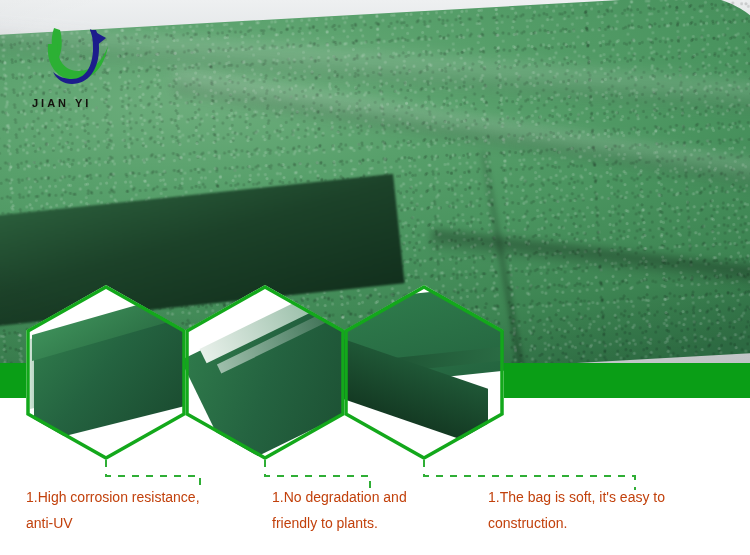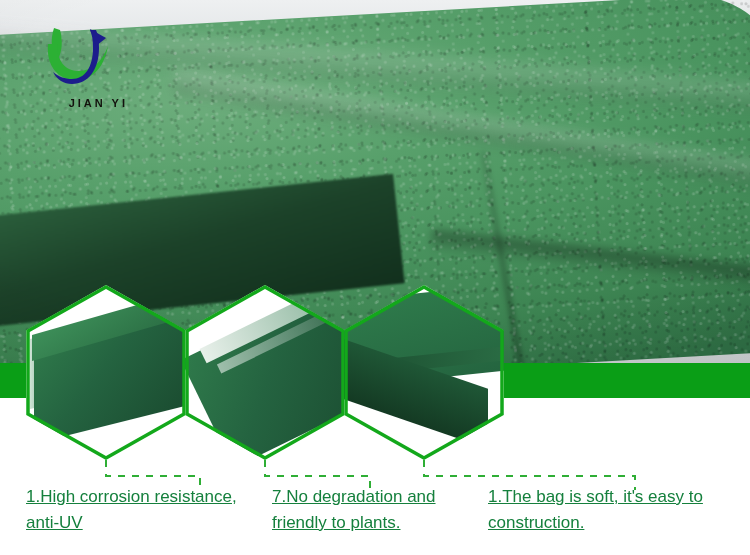--- a/index.html
+++ b/index.html
@@ -109,21 +109,21 @@
     pointer-events:none;
   }
 
   
   .logo{
     position:absolute;left:32px;top:18px;width:96px;height:86px;
   }
   .logo svg{display:block;}
   .logo-text{
     position:absolute;left:0;top:79px;width:96px;
-    text-align:right;
+    text-align:left;
     font-size:11px;font-weight:bold;letter-spacing:3px;
     color:#13110d;
     font-family:"Liberation Sans", sans-serif;
   }
 
   
   .green-bar{
     position:absolute;left:0;top:363px;width:750px;height:35px;
     background:#0a9e16;
   }
@@ -178,26 +178,25 @@
         background:linear-gradient(180deg,#1f5736 0%,#143a23 100%);}
   .h3-c{left:-6px;top:70px;width:170px;height:14px;transform:rotate(-6deg);
         background:linear-gradient(90deg,#1a4b2e,#2a6c44);}
 
   
   .connectors{position:absolute;left:0;top:430px;width:750px;height:60px;}
 
   
   .caption{
     position:absolute;
-    color:#15803d;
-    font-size:17px;
+    color:#c2410c;
+    font-size:14px;
     line-height:26px;
     font-family:"Liberation Sans", sans-serif;
     white-space:pre-line;
-    text-decoration:underline;
   }
   .cap1{left:26px;top:484px;width:250px;}
   .cap2{left:272px;top:484px;width:215px;}
   .cap3{left:488px;top:484px;width:245px;}
 </style>
 </head>
 <body>
 
 <div id="stage">
 
@@ -274,18 +273,18 @@
 
         <path d="M265 30 L265 46 L370 46 L370 60"></path>
 
         <path d="M424 30 L424 46 L635 46 L635 60"></path>
       </g>
     </svg>
   </div>
 
   <div class="caption cap1">1.High corrosion resistance,
 anti-UV</div>
-  <div class="caption cap2">7.No degradation and
+  <div class="caption cap2">1.No degradation and
 friendly to plants.</div>
   <div class="caption cap3">1.The bag is soft, it's easy to
 construction.</div>
 
 </div>
 
 </body></html>

